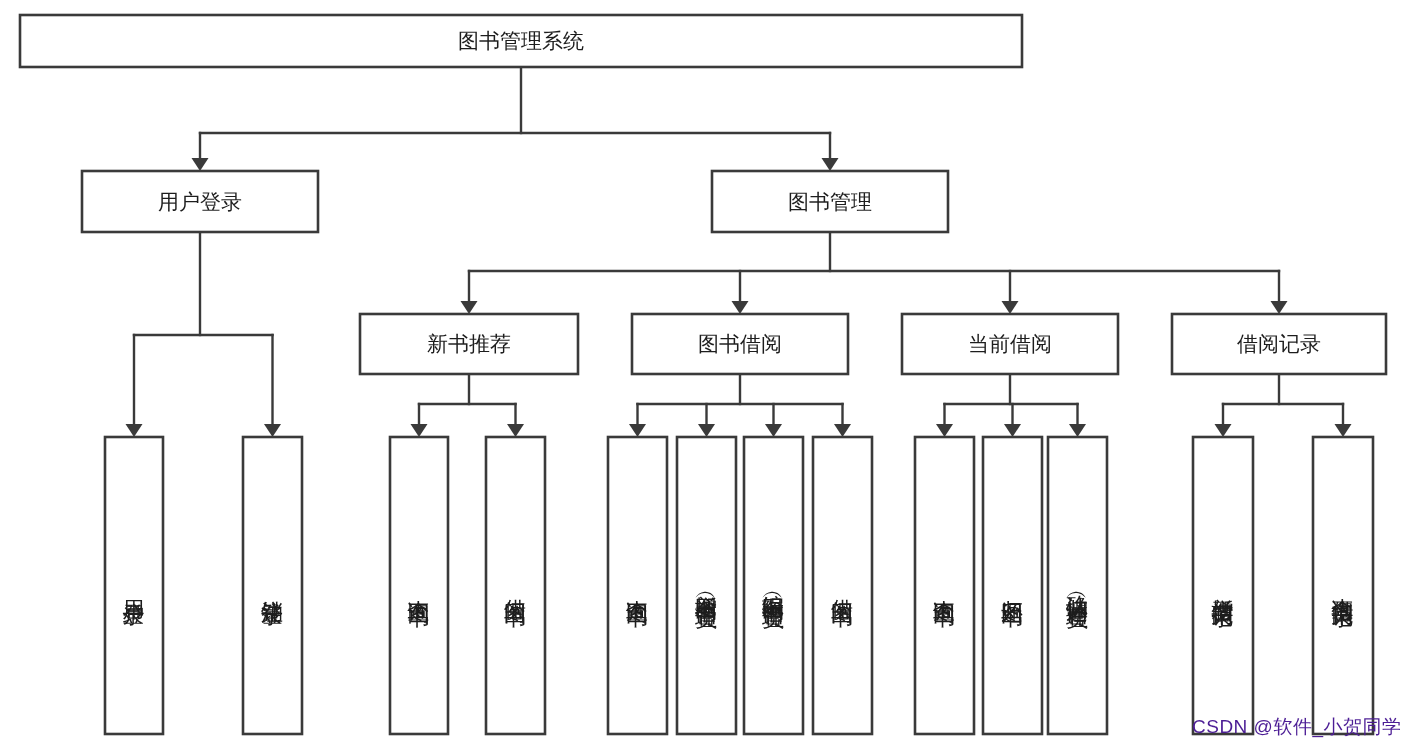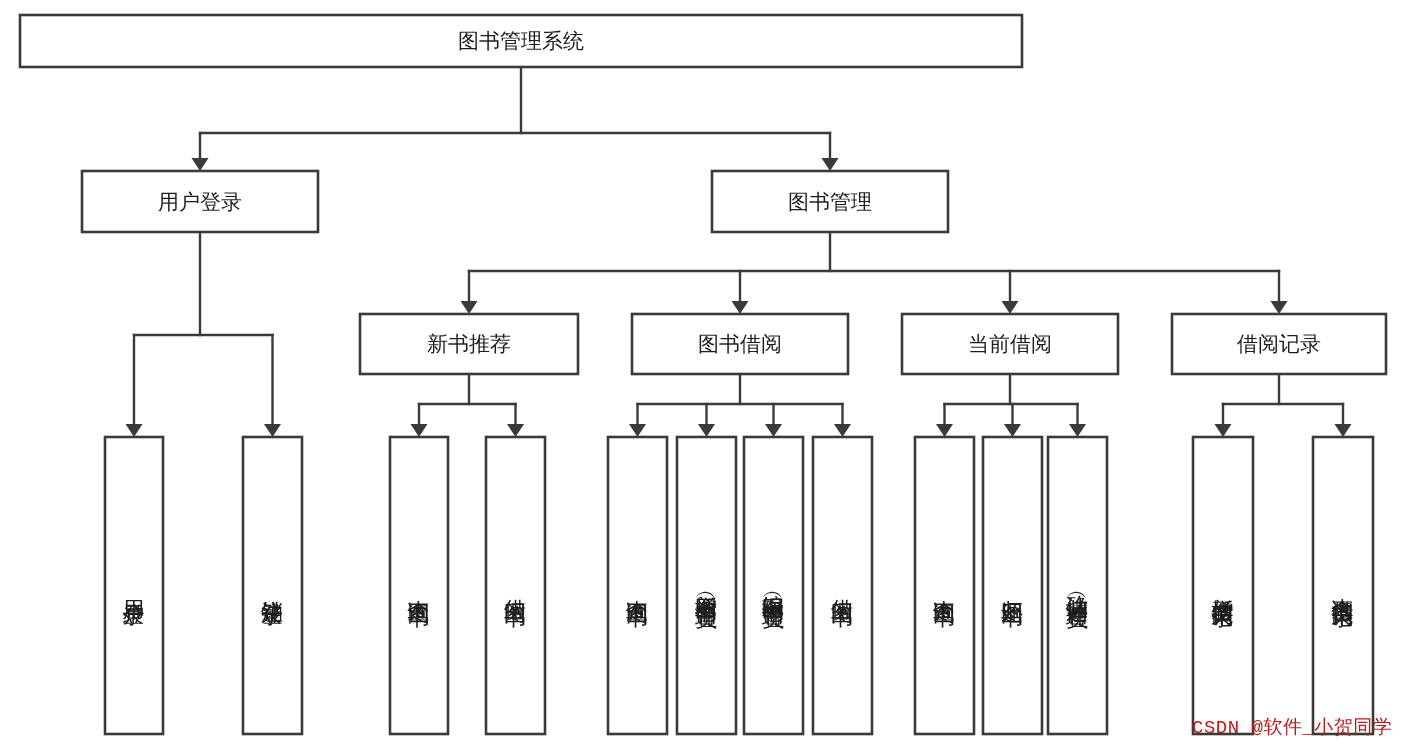--- a/index.html
+++ b/index.html
@@ -62,23 +62,23 @@
     align-items: center;
     justify-content: center;
     text-align: center;
     white-space: nowrap;
     pointer-events: none;
   }
   .watermark {
     position: absolute;
     left: 1192px;
     top: 714px;
-    font-family: Liberation Mono, monospace;
+    font-family: Liberation Sans, sans-serif;
     font-size: 19px;
-    color: #b91c1c;
+    color: #4c1d95;
     white-space: nowrap;
     letter-spacing: 0.5px;
   }
 </style>
 </head>
 <body>
 
 <div id="diagram-root">
 
   <svg id="tree-svg" viewBox="0 0 1405 747" xmlns="http://www.w3.org/2000/svg">

